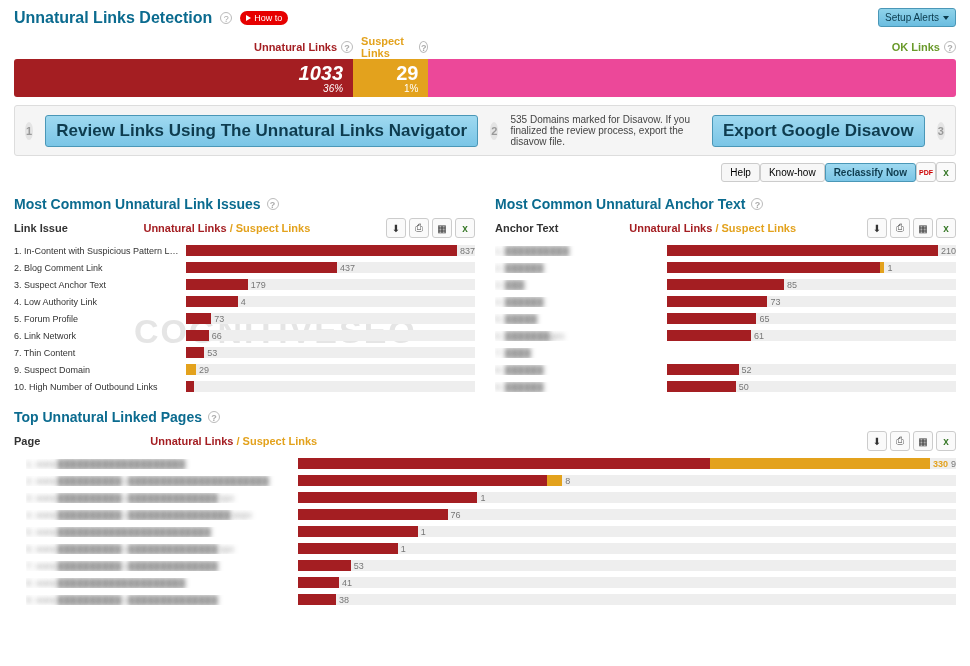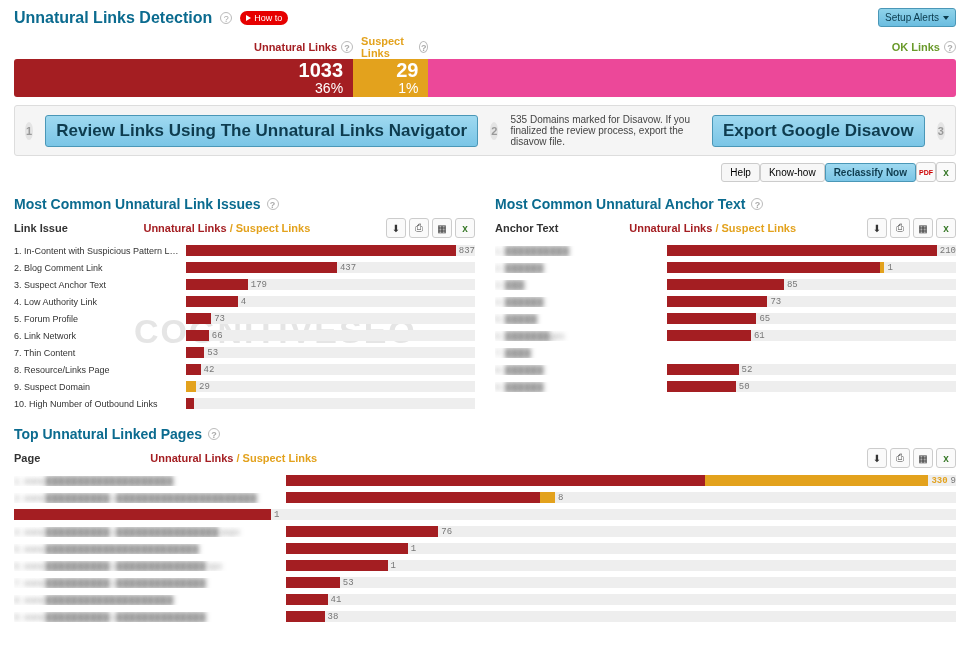--- a/index.html
+++ b/index.html
@@ -13,21 +13,21 @@
   .setup-alerts { background: linear-gradient(#8fd3ea,#6bbde0); border:1px solid #4a97b7; border-radius:3px; color:#0b3b4d; font-size:10px; padding:3px 6px; display:inline-flex; align-items:center; gap:4px; cursor:pointer;}
   .arrow-down { width:0; height:0; border-left:3px solid transparent; border-right:3px solid transparent; border-top:4px solid #0b3b4d; display:inline-block; }
 
   
   .summary-wrap { margin: 4px 14px 0; }
   .summary-labels { display:flex; font-size:11px; font-weight:bold; }
   .summary-labels div { display:flex; align-items:center; gap:4px; }
   .summary-bar { display:flex; height:38px; border-radius:3px; overflow:hidden; }
   .seg { color:#fff; display:flex; flex-direction:column; justify-content:center; align-items:flex-end; padding:0 10px; }
   .seg .big { font-size:20px; font-weight:bold; line-height:1; }
-  .seg .pct { font-size:14px; }
+  .seg .pct { font-size:10px; }
   .seg-un { background:#a41e22; }
   .seg-su { background:#e3a21d; }
   .seg-ok { background:#ec4899;gap:47px; }
 
   
   .action-panel { margin:8px 14px 0; border:1px solid #ddd; background:#f5f5f5; border-radius:3px; padding:8px 10px; display:flex; align-items:center; gap:12px; }
   .step-num { display:inline-block; width:18px; height:18px; border-radius:50%; background:#e4e4e4; color:#999; text-align:center; line-height:18px; font-size:11px; font-weight:bold; }
   .btn-blue { background: linear-gradient(#9fd9f0,#7ac5e6); border:1px solid #4a97b7; border-radius:3px; color:#0e3c4f; font-size:17px; font-weight:bold; padding:5px 10px; cursor:pointer; white-space:nowrap; }
   .action-text { font-size:10px; color:#444; max-width:200px; }
 
@@ -44,29 +44,29 @@
   .legend-label { font-weight:bold; font-size:11px; }
   .legend-right { font-size:11px; font-weight:bold; }
   .legend-un { color:#a41e22; }
   .legend-su { color:#e3a21d; }
   .mini-tools { display:flex; gap:3px; }
 
   .barlist { position:relative; }
   .barrow { display:flex; align-items:center; height:17px; gap:2px; }
   .barlabel { width:170px; font-size:9px; color:#333; white-space:nowrap; overflow:hidden; text-overflow:ellipsis; padding-right:4px;}
   .barlabel.blur { color:transparent; text-shadow: 0 0 5px rgba(80,80,80,0.6); }
-  .bartrack { flex:1; height:11px; background:#eee; position:relative; display:flex; align-items:center;font-family:Liberation Mono, monospace;}
+  .bartrack { flex:1; height:11px; background:#eee; position:relative; display:flex; align-items:center;}
   .barfill-un { height:11px; background:#a41e22; }
   .barfill-su { height:11px; background:#e3a21d; }
   .barval { font-size:9px; color:#777; margin-left:3px; }
 
   .watermark { position:absolute; top:70px; left:120px; font-size:34px; font-weight:bold; color:rgba(170,170,170,0.3); letter-spacing:2px; pointer-events:none; user-select:none;}
 
   .full-section { padding: 14px 14px 4px; }
-  .full-section .barlabel { width:270px; }
+  .full-section .barlabel { width:270px;margin-left:12px; }
 </style>
 </head>
 <body>
 
 <div class="header">
   <div class="title-group">
     <span class="page-title">Unnatural Links Detection</span>
     <span class="help-q">?</span>
     <span class="howto-badge">
         <span>How to</span>
@@ -87,21 +87,21 @@
     <div style="width:8%; justify-content:flex-end; color:#e3a21d; padding-left:8px;">
         <span>Suspect Links</span>
         <span class="help-q">?</span>
       </div>
     <div style="flex:1; justify-content:flex-end; color:#6a9a2b;">
         <span>OK Links</span>
         <span class="help-q">?</span>
       </div>
   </div>
   <div class="summary-bar">
-    <div class="seg seg-un" style="width:36%;">
+    <div class="seg seg-un" style="width:36%;font-style:italic;">
       <span class="big">1033</span>
         <span class="pct">36%</span>
     </div>
     <div class="seg seg-su" style="width:8%;">
       <span class="big">29</span>
         <span class="pct">1%</span>
     </div>
     <div class="seg seg-ok" style="flex:1;">
       <span class="big">1780</span>
         <span class="pct">63%</span>
@@ -185,27 +185,20 @@
           <div class="bartrack">
             <div class="barfill-un" style="width: 7.8853%;"></div>
             <span class="barval">66</span>
           </div>
         </div>
         <div class="barrow">
           <div class="barlabel">7. Thin Content</div>
           <div class="bartrack">
             <div class="barfill-un" style="width: 6.33214%;"></div>
             <span class="barval">53</span>
-          </div>
-        </div>
-        <div class="barrow">
-          <div class="barlabel">8. Resource/Links Page</div>
-          <div class="bartrack">
-            <div class="barfill-un" style="width: 5.01792%;"></div>
-            <span class="barval">42</span>
           </div>
         </div>
         <div class="barrow">
           <div class="barlabel">9. Suspect Domain</div>
           <div class="bartrack">
             <div class="barfill-su" style="width: 3.46476%;"></div>
             <span class="barval">29</span>
           </div>
         </div>
         <div class="barrow">
@@ -326,20 +319,21 @@
       </div>
       <div class="barrow">
         <div class="barlabel blur">2. www.██████████.c██████████████████████</div>
         <div class="bartrack">
           <div class="barfill-un" style="width: 37.8788%;"></div>
           <div class="barfill-su" style="width: 2.27273%;"></div>
           <span class="barval">8</span>
         </div>
       </div>
       <div class="barrow">
+        <div class="barlabel blur">3. www.██████████.c██████████████.spx</div>
         <div class="bartrack">
           <div class="barfill-un" style="width: 27.2727%;"></div>
           <span class="barval">1</span>
         </div>
       </div>
       <div class="barrow">
         <div class="barlabel blur">4. www.██████████.c████████████████.aspx</div>
         <div class="bartrack">
           <div class="barfill-un" style="width: 22.7273%;"></div>
           <span class="barval">76</span>

